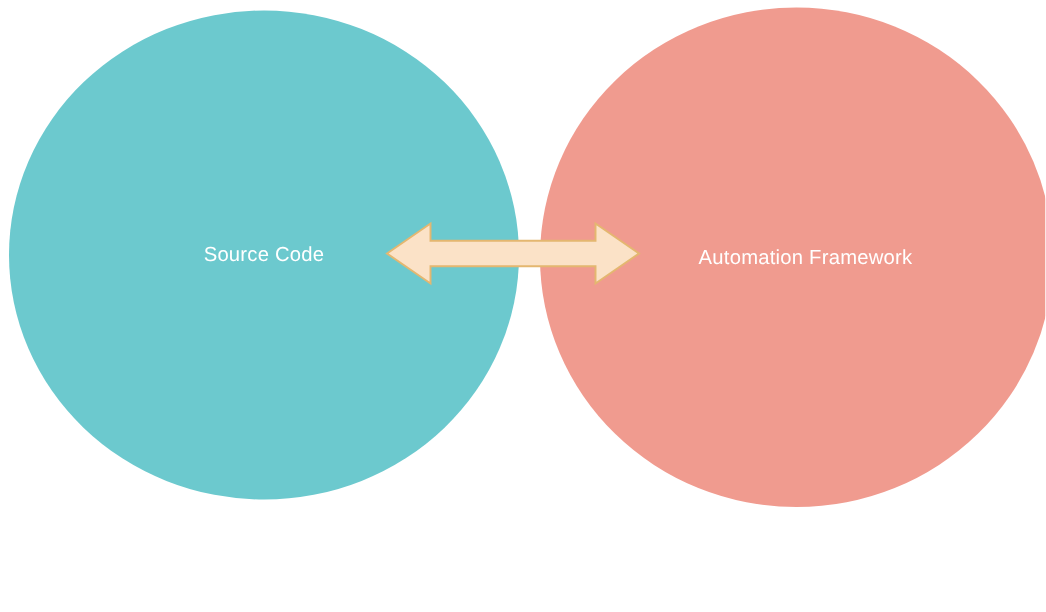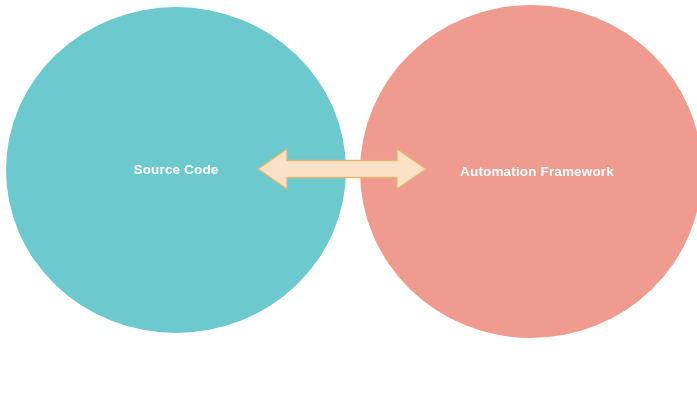--- a/index.html
+++ b/index.html
@@ -23,21 +23,21 @@
     border-radius: 50%;
     display: flex;
     align-items: center;
     justify-content: center;
     box-sizing: border-box;
   }
   .node-label {
     color: #ffffff;
     font-family: "Liberation Sans", sans-serif;
     font-size: 13.5px;
-    font-weight: 700;
+    font-weight: 400;
     letter-spacing: 0.15px;
     white-space: nowrap;
     text-align: left;
     line-height: 1;
     user-select: none;
   }
   #node-source-code {
     left: 6px;
     top: 7px;
     width: 340px;

